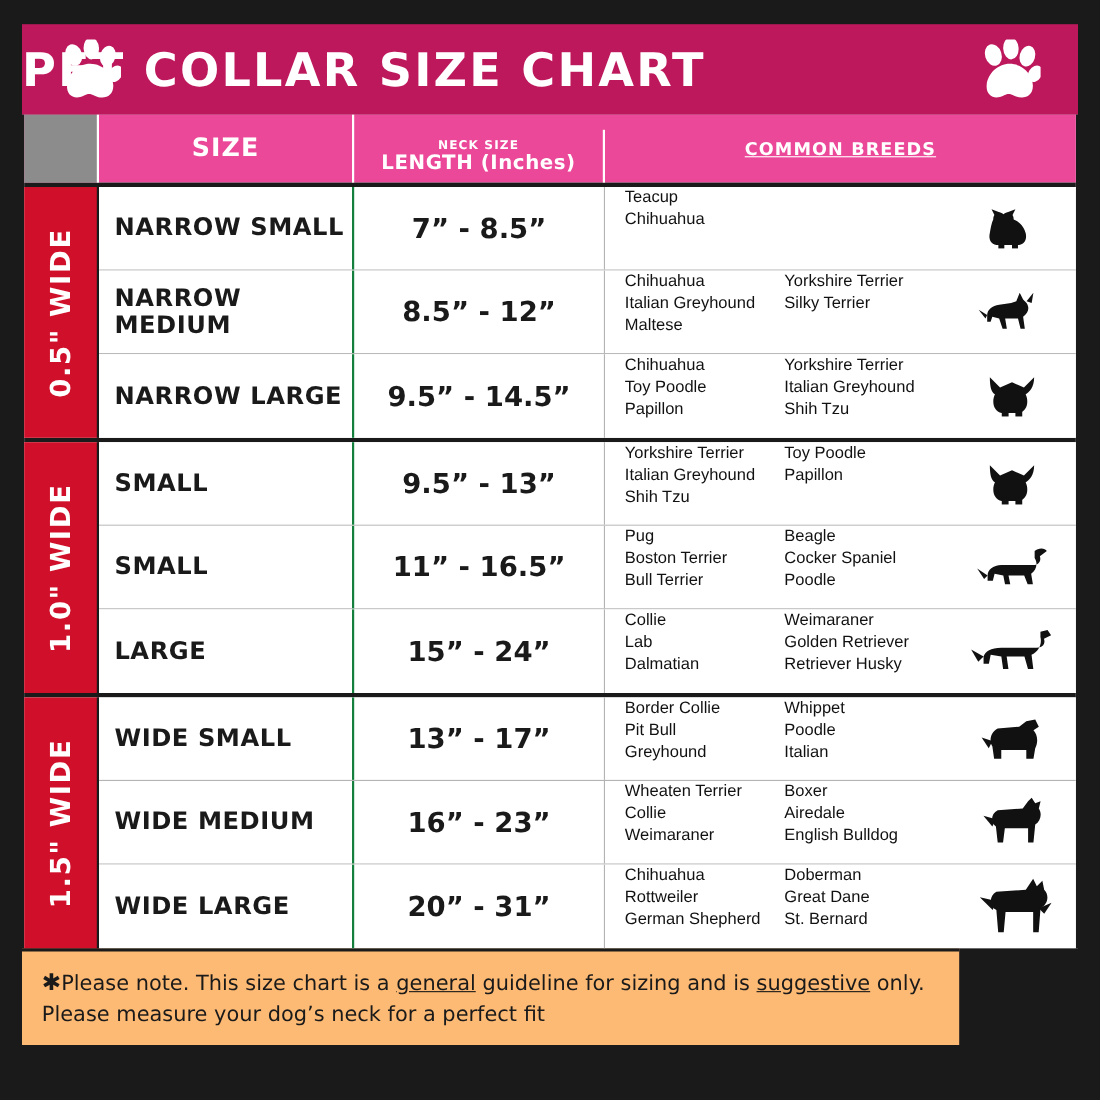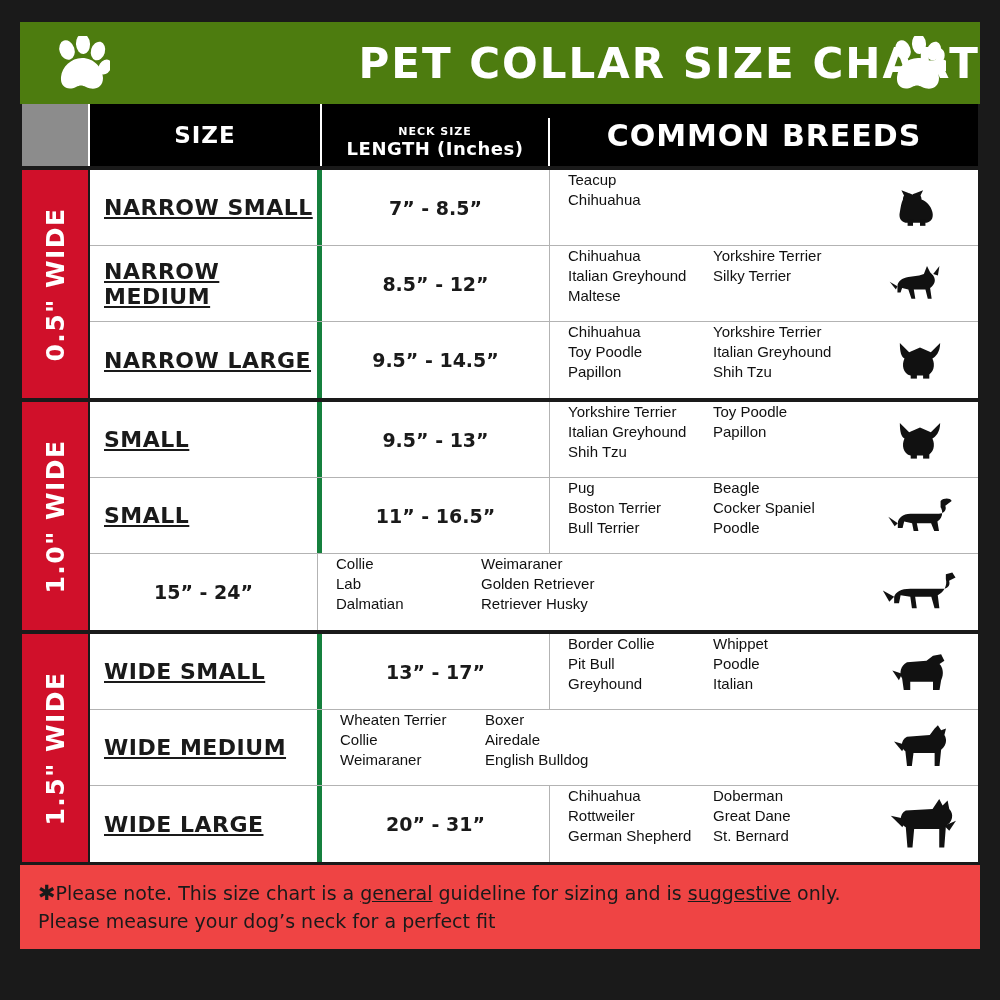--- a/index.html
+++ b/index.html
@@ -12,24 +12,24 @@
   .chart {
     position: relative;
     width: 1000px; height: 1000px;
     background: #1a1a1a;
     padding: 22px 20px 20px 20px;
   }
   
   .header {
     position: relative;
     height: 82px;
-    background: #4d7c0f;
+    background: #be185d;
     display: flex;
     align-items: center;
-    justify-content: flex-end;
+    justify-content: flex-start;
   }
   .header-title {
     color: #ffffff;
     font-size: 42px;
     font-weight: bold;
     letter-spacing: 2px;
     font-family: "DejaVu Sans", sans-serif;
   }
   .paw {
     position: absolute;
@@ -51,39 +51,39 @@
     display: flex;
     width: 100%;
     align-items: stretch;
   }
   .col-side  { width: 68px;  flex: 0 0 68px; }
   .col-size  { width: 232px; flex: 0 0 232px; }
   .col-len   { width: 228px; flex: 0 0 228px; margin-top: 14px; }
   .col-breed { flex: 1 1 auto; }
 
   
-  .thead { background: #000000; height: 62px; }
+  .thead { background: #ec4899; height: 62px; }
   .thead .col-side {
     background: #8c8c8c;
   }
   .th {
     display: flex;
     flex-direction: column;
     align-items: center;
     justify-content: center;
     color: #ffffff;
     font-weight: bold;
     border-right: 2px solid #ffffff;
     font-family: "DejaVu Sans", sans-serif;
   }
   .th.last { border-right: none; }
   .th-size { font-size: 23px; letter-spacing: 1px; }
   .th-neck { font-size: 11px; letter-spacing: 1px; line-height: 13px; }
   .th-len { font-size: 18px; letter-spacing: 0.5px; }
-  .th-breeds { font-size: 30px; letter-spacing: 1px; }
+  .th-breeds { font-size: 16px; letter-spacing: 1px; text-decoration: underline; }
 
   
   .band {
     display: flex;
     width: 100%;
     border-top: 4px solid #1a1a1a;
   }
   .band:first-of-type { border-top: 4px solid #1a1a1a; }
   .side-label {
     width: 68px; flex: 0 0 68px;
@@ -113,28 +113,27 @@
   .drow.last { border-bottom: none; }
 
   .cell-size {
     width: 232px; flex: 0 0 232px;
     display: flex; align-items: center;
     padding-left: 14px;
     font-size: 22px;
     font-weight: bold;
     letter-spacing: 0.5px;
     color: #1a1a1a;
-    border-right: 5px solid #15803d;
-    font-family: "DejaVu Sans", sans-serif;
-    text-decoration: underline;
+    border-right: 2px solid #15803d;
+    font-family: "DejaVu Sans", sans-serif;
   }
   .cell-len {
     width: 228px; flex: 0 0 228px;
     display: flex; align-items: center; justify-content: center;
-    font-size: 19px;
+    font-size: 25px;
     font-weight: bold;
     color: #1a1a1a;
     border-right: 1px solid #b3b3b3;
     font-family: "DejaVu Sans", sans-serif;
   }
   .cell-breed {
     flex: 1 1 auto;
     display: flex;
     position: relative;
     padding-left: 18px;
@@ -155,22 +154,22 @@
     width: 92px;
     height: 64px;
     display: flex;
     align-items: center;
     justify-content: center;
   }
   .dog-icon svg { display: block; }
 
   
   .footer {
-    width: 960px;
-    background: #ef4444;
+    width: 852px;
+    background: #fdba74;
     color: #1a1a1a;
     padding: 14px 16px 14px 18px;
     font-size: 19px;
     line-height: 28px;
     border-top: 3px solid #1a1a1a;
     font-family: "DejaVu Sans", sans-serif;
   }
   .footer u { text-decoration: underline; }
   .footer .star { font-size: 21px; font-weight: bold; }
 </style>
@@ -345,20 +344,21 @@
             <div class="dog-icon">
               <svg viewBox="0 0 96 50" width="76" height="40">
                 <path d="M74 6 C78 2 86 2 88 6 L80 12 C82 18 78 22 72 22 L36 22 C26 22 20 28 20 34 L20 40 L26 40 L28 32 L38 34 L40 44 L46 44 L44 34 L62 34 L66 44 L72 44 L70 32 C76 28 78 20 74 14 Z" fill="#111"></path>
                 <path d="M20 34 L8 26 L16 38 Z" fill="#111"></path>
               </svg>
             </div>
           </div>
         </div>
 
         <div class="drow last">
+          <div class="cell-size">LARGE</div>
           <div class="cell-len">15” - 24”</div>
           <div class="cell-breed">
             <div class="breed-cols">
               <div class="breed-col">
                 <div>Collie</div>
                 <div>Lab</div>
                 <div>Dalmatian</div>
               </div>
               <div class="breed-col">
                 <div>Weimaraner</div>
@@ -404,20 +404,21 @@
               <svg viewBox="0 0 96 56" width="78" height="46">
                 <path d="M64 8 L74 6 L78 14 L72 18 C76 22 78 30 74 38 L72 50 L64 50 L64 40 L36 40 L36 50 L28 50 L26 36 C22 30 24 20 32 16 L56 14 Z" fill="#111"></path>
                 <path d="M26 30 L14 26 L22 38 Z" fill="#111"></path>
               </svg>
             </div>
           </div>
         </div>
 
         <div class="drow">
           <div class="cell-size">WIDE MEDIUM</div>
+          <div class="cell-len">16” - 23”</div>
           <div class="cell-breed">
             <div class="breed-cols">
               <div class="breed-col">
                 <div>Wheaten Terrier</div>
                 <div>Collie</div>
                 <div>Weimaraner</div>
               </div>
               <div class="breed-col">
                 <div>Boxer</div>
                 <div>Airedale</div>

